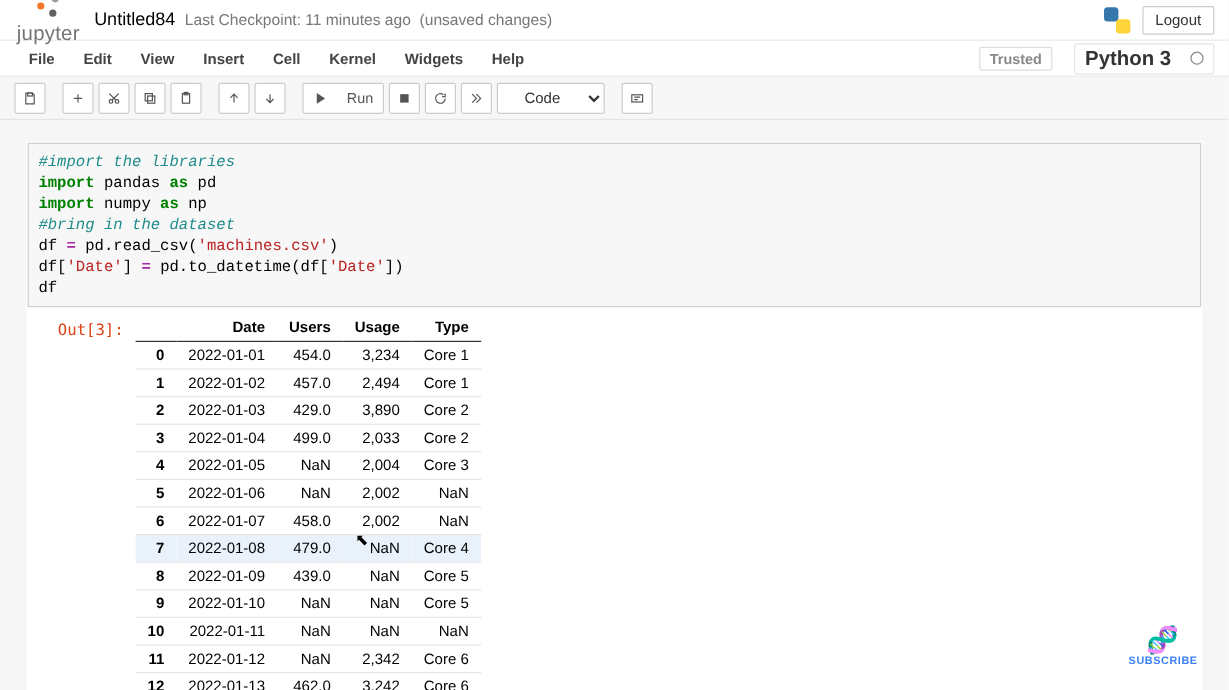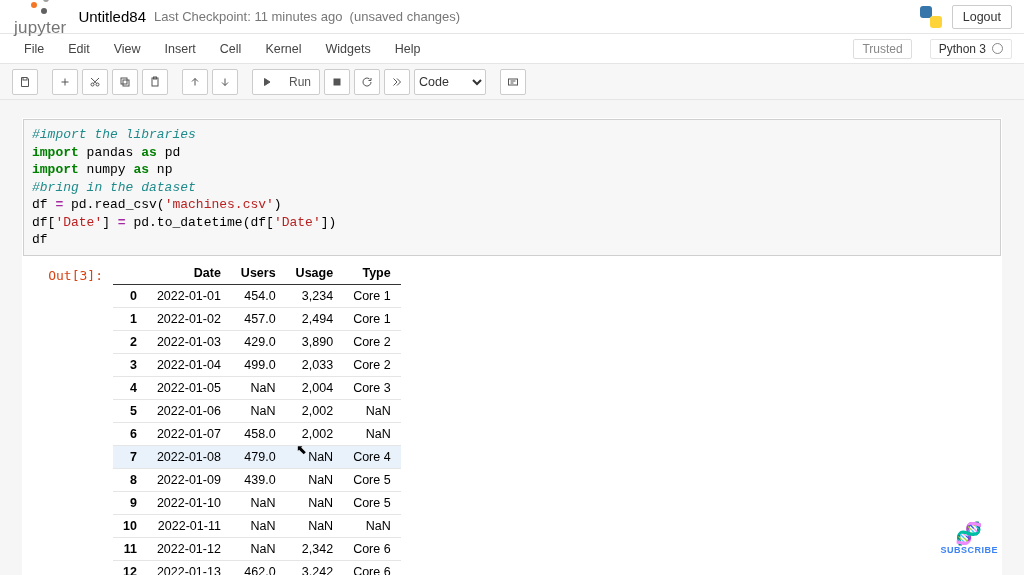--- a/index.html
+++ b/index.html
@@ -18,32 +18,32 @@
   .title { font-size:15px; color:#000; margin-right:8px; }
   .ckpt { font-size:13px; color:#777; }
   .spacer { flex:1; }
   .pyicon { width:22px; height:22px; margin-right:10px; position:relative; }
   .pyicon .p1, .pyicon .p2 { position:absolute; width:12px; height:12px; border-radius:3px; }
   .pyicon .p1 { background:#3776ab; left:0; top:0; }
   .pyicon .p2 { background:#ffd43b; right:0; bottom:0; }
   .logout { border:1px solid #ccc; background:#fff; padding:4px 10px; border-radius:2px; color:#333; font-size:12.5px; cursor:pointer; }
 
   
-  .menu { display:flex; align-items:center; padding:0 12px; background:#fff; border-bottom:1px solid #e5e5e5; height:30px; }
+  .menu { display:flex; align-items:center; padding:0 12px; background:#fff; border-bottom:1px solid #e5e5e5; height:30px;font-weight:bold; }
   .menu .mi { padding:4px 12px; color:#444; font-size:12.5px; cursor:pointer; }
   .tr { margin-left:auto; margin-right:18px; border:1px solid #ddd; padding:2px 8px; border-radius:2px; color:#888; font-size:12px; }
-  .kern { border:1px solid #e5e5e5; padding:2px 8px; border-radius:2px; color:#333; font-size:12px; display:flex; align-items:center; gap:6px; }
+  .kern { border:1px solid #e5e5e5; padding:2px 8px; border-radius:2px; color:#333; font-size:17px; display:flex; align-items:center; gap:16px; }
   .kdot { width:11px; height:11px; border:1.5px solid #888; border-radius:50%; }
 
   
   .tbar { display:flex; align-items:center; gap:4px; padding:4px 12px; background:#f7f7f7; border-bottom:1px solid #e5e5e5; height:36px; }
   .tb { width:26px; height:26px; border:1px solid #ccc; background:#fff; border-radius:2px; display:flex; align-items:center; justify-content:center; color:#555; font-size:12px; cursor:pointer; }
   .tb svg { width:12px; height:12px; stroke:#555; fill:none; stroke-width:2; }
   .runbtn { width:auto; padding:0 8px; gap:16px; }
-  .sel { height:26px; border:1px solid #ccc; border-radius:2px; font-size:12.5px; padding:0 20px 0 0; background:#fff; color:#333; }
+  .sel { height:26px; border:1px solid #ccc; border-radius:2px; font-size:12.5px; padding:0 20px 0 18px; background:#fff; color:#333; }
   .gap { width:6px; }
 
   
   .nb { padding:18px 22px; }
   .cell { background:#fff; border:1px solid transparent; }
   .prompt { width:90px; text-align:right; padding:6px 10px 0 0; font-family: monospace; font-size:13px; vertical-align:top; }
   .prompt.in { color:#303f9f; }
   .prompt.out { color:#d84315; }
   .cellrow { display:flex; }
   .inbox { flex:1; border:1px solid #cfcfcf; background:#f7f7f7; padding:6px 8px; font-family: Liberation Mono, monospace; font-size:13px; line-height:1.35; white-space:pre; overflow:hidden; }

